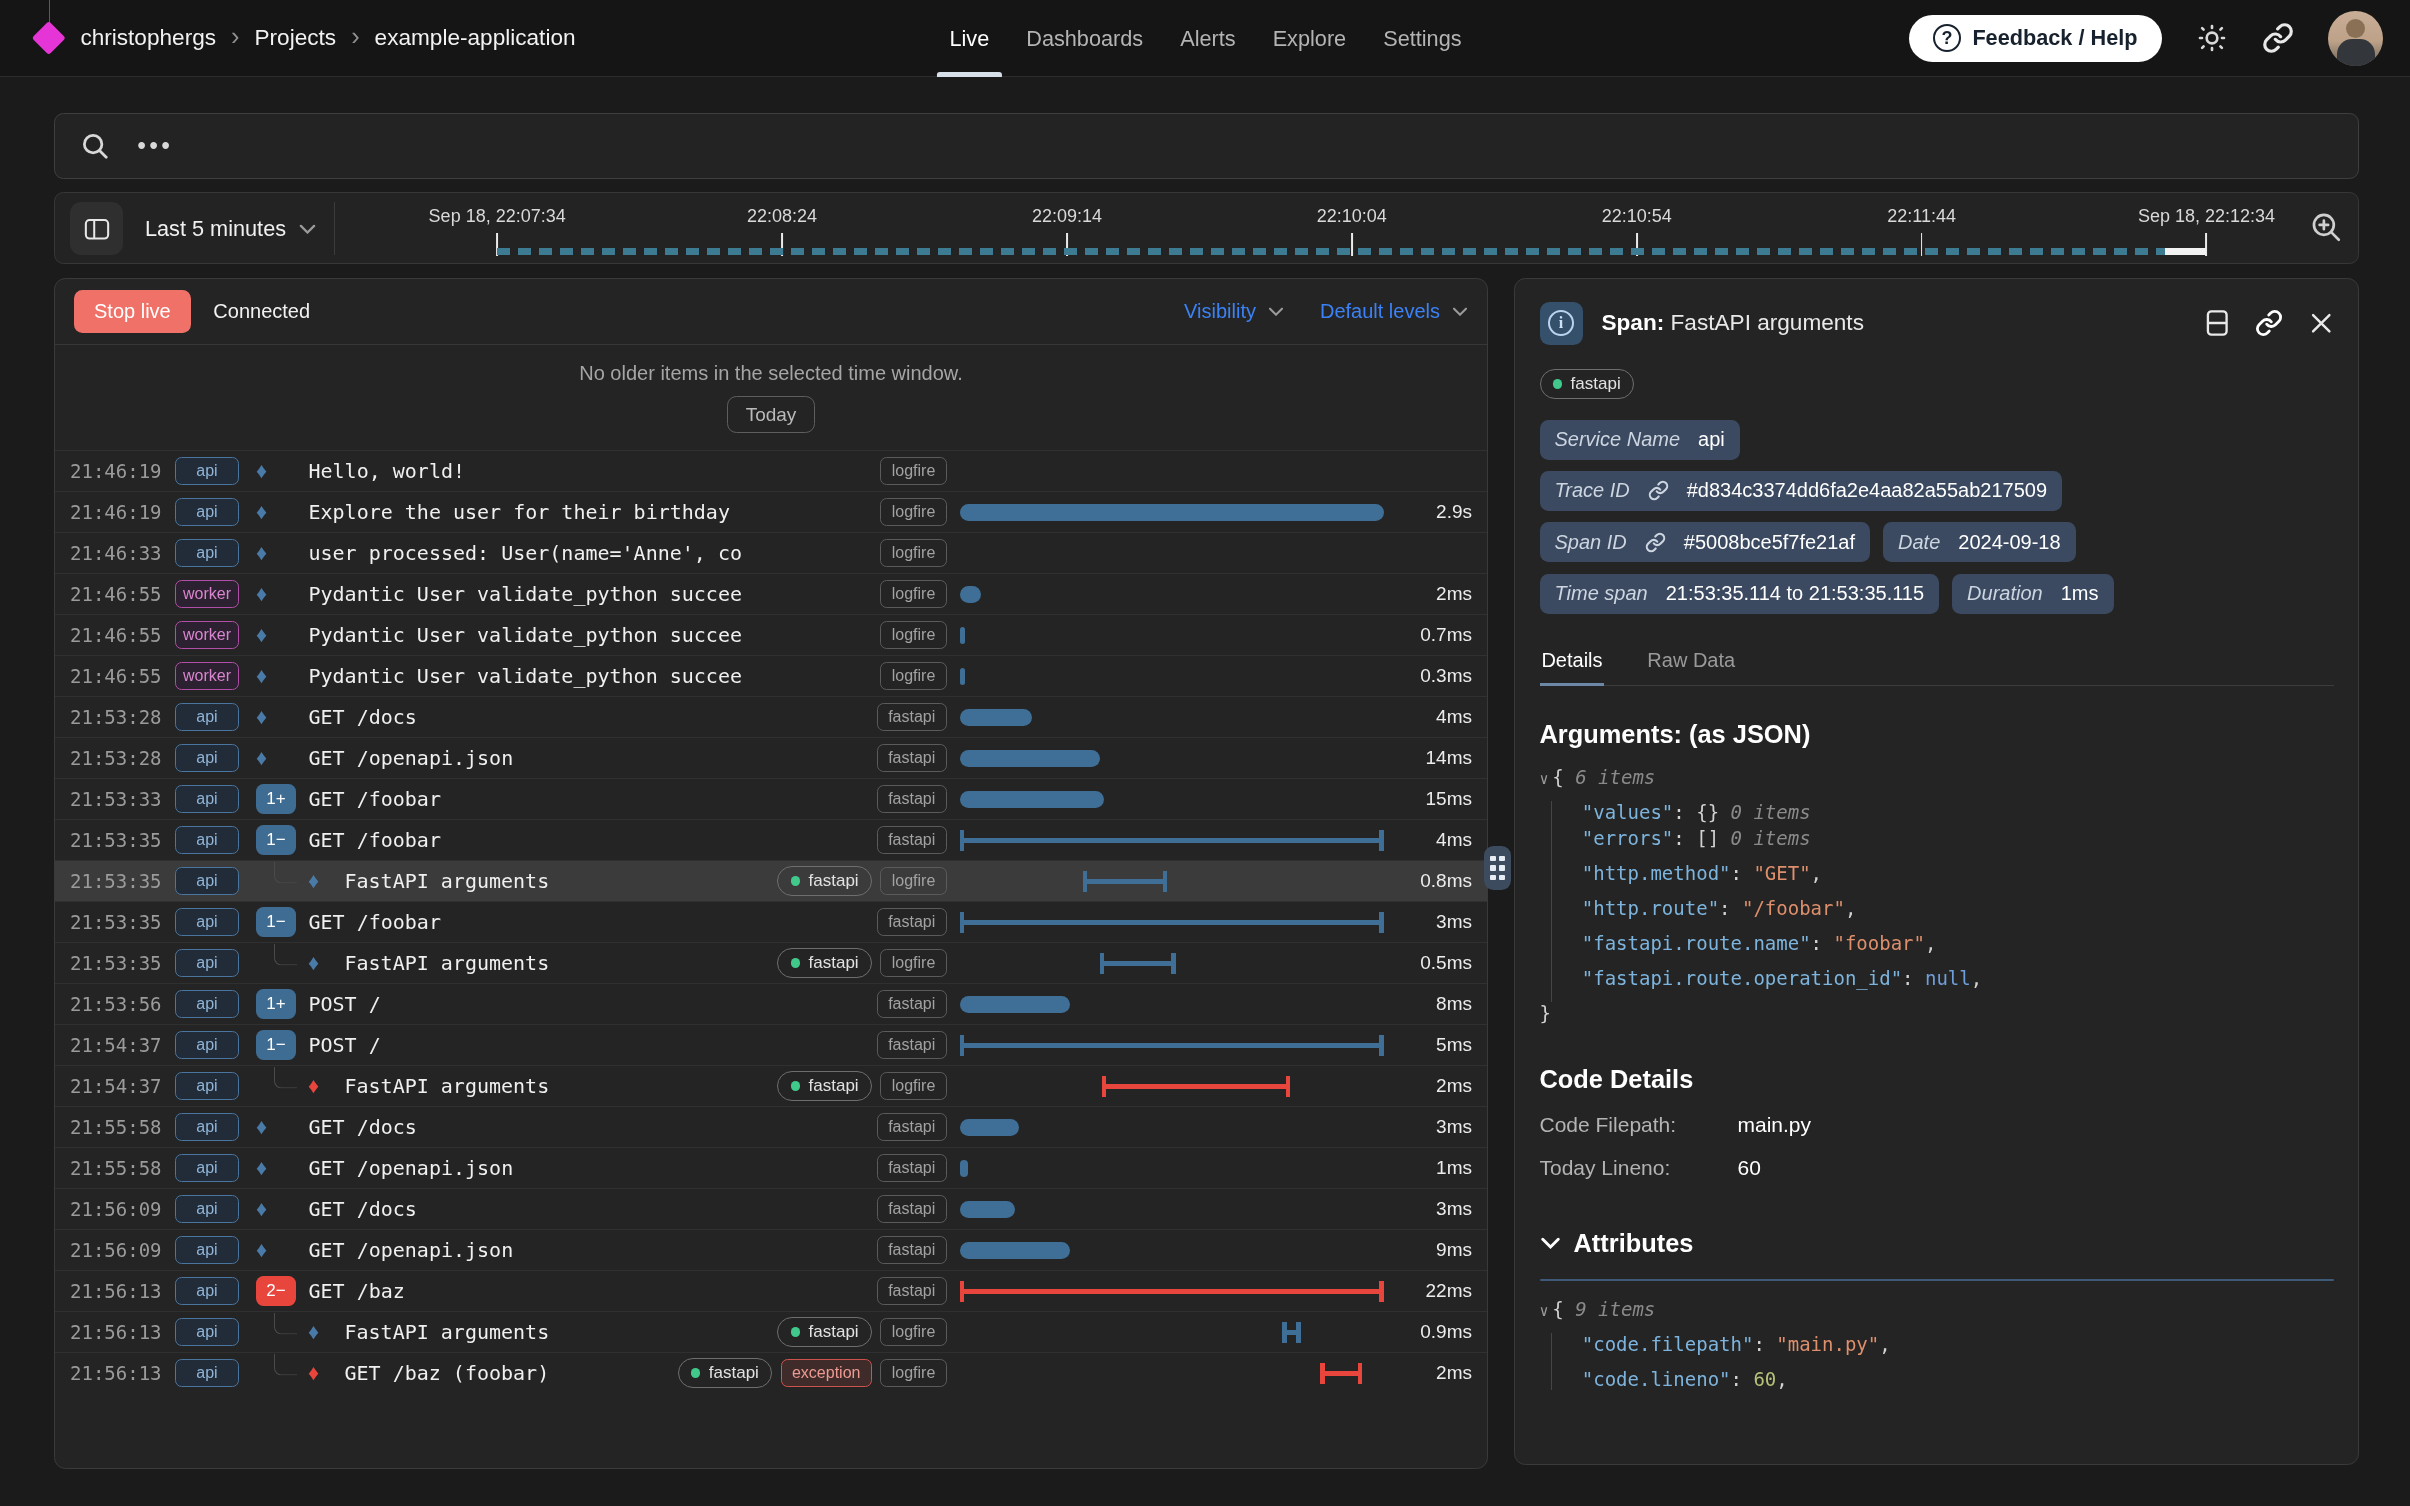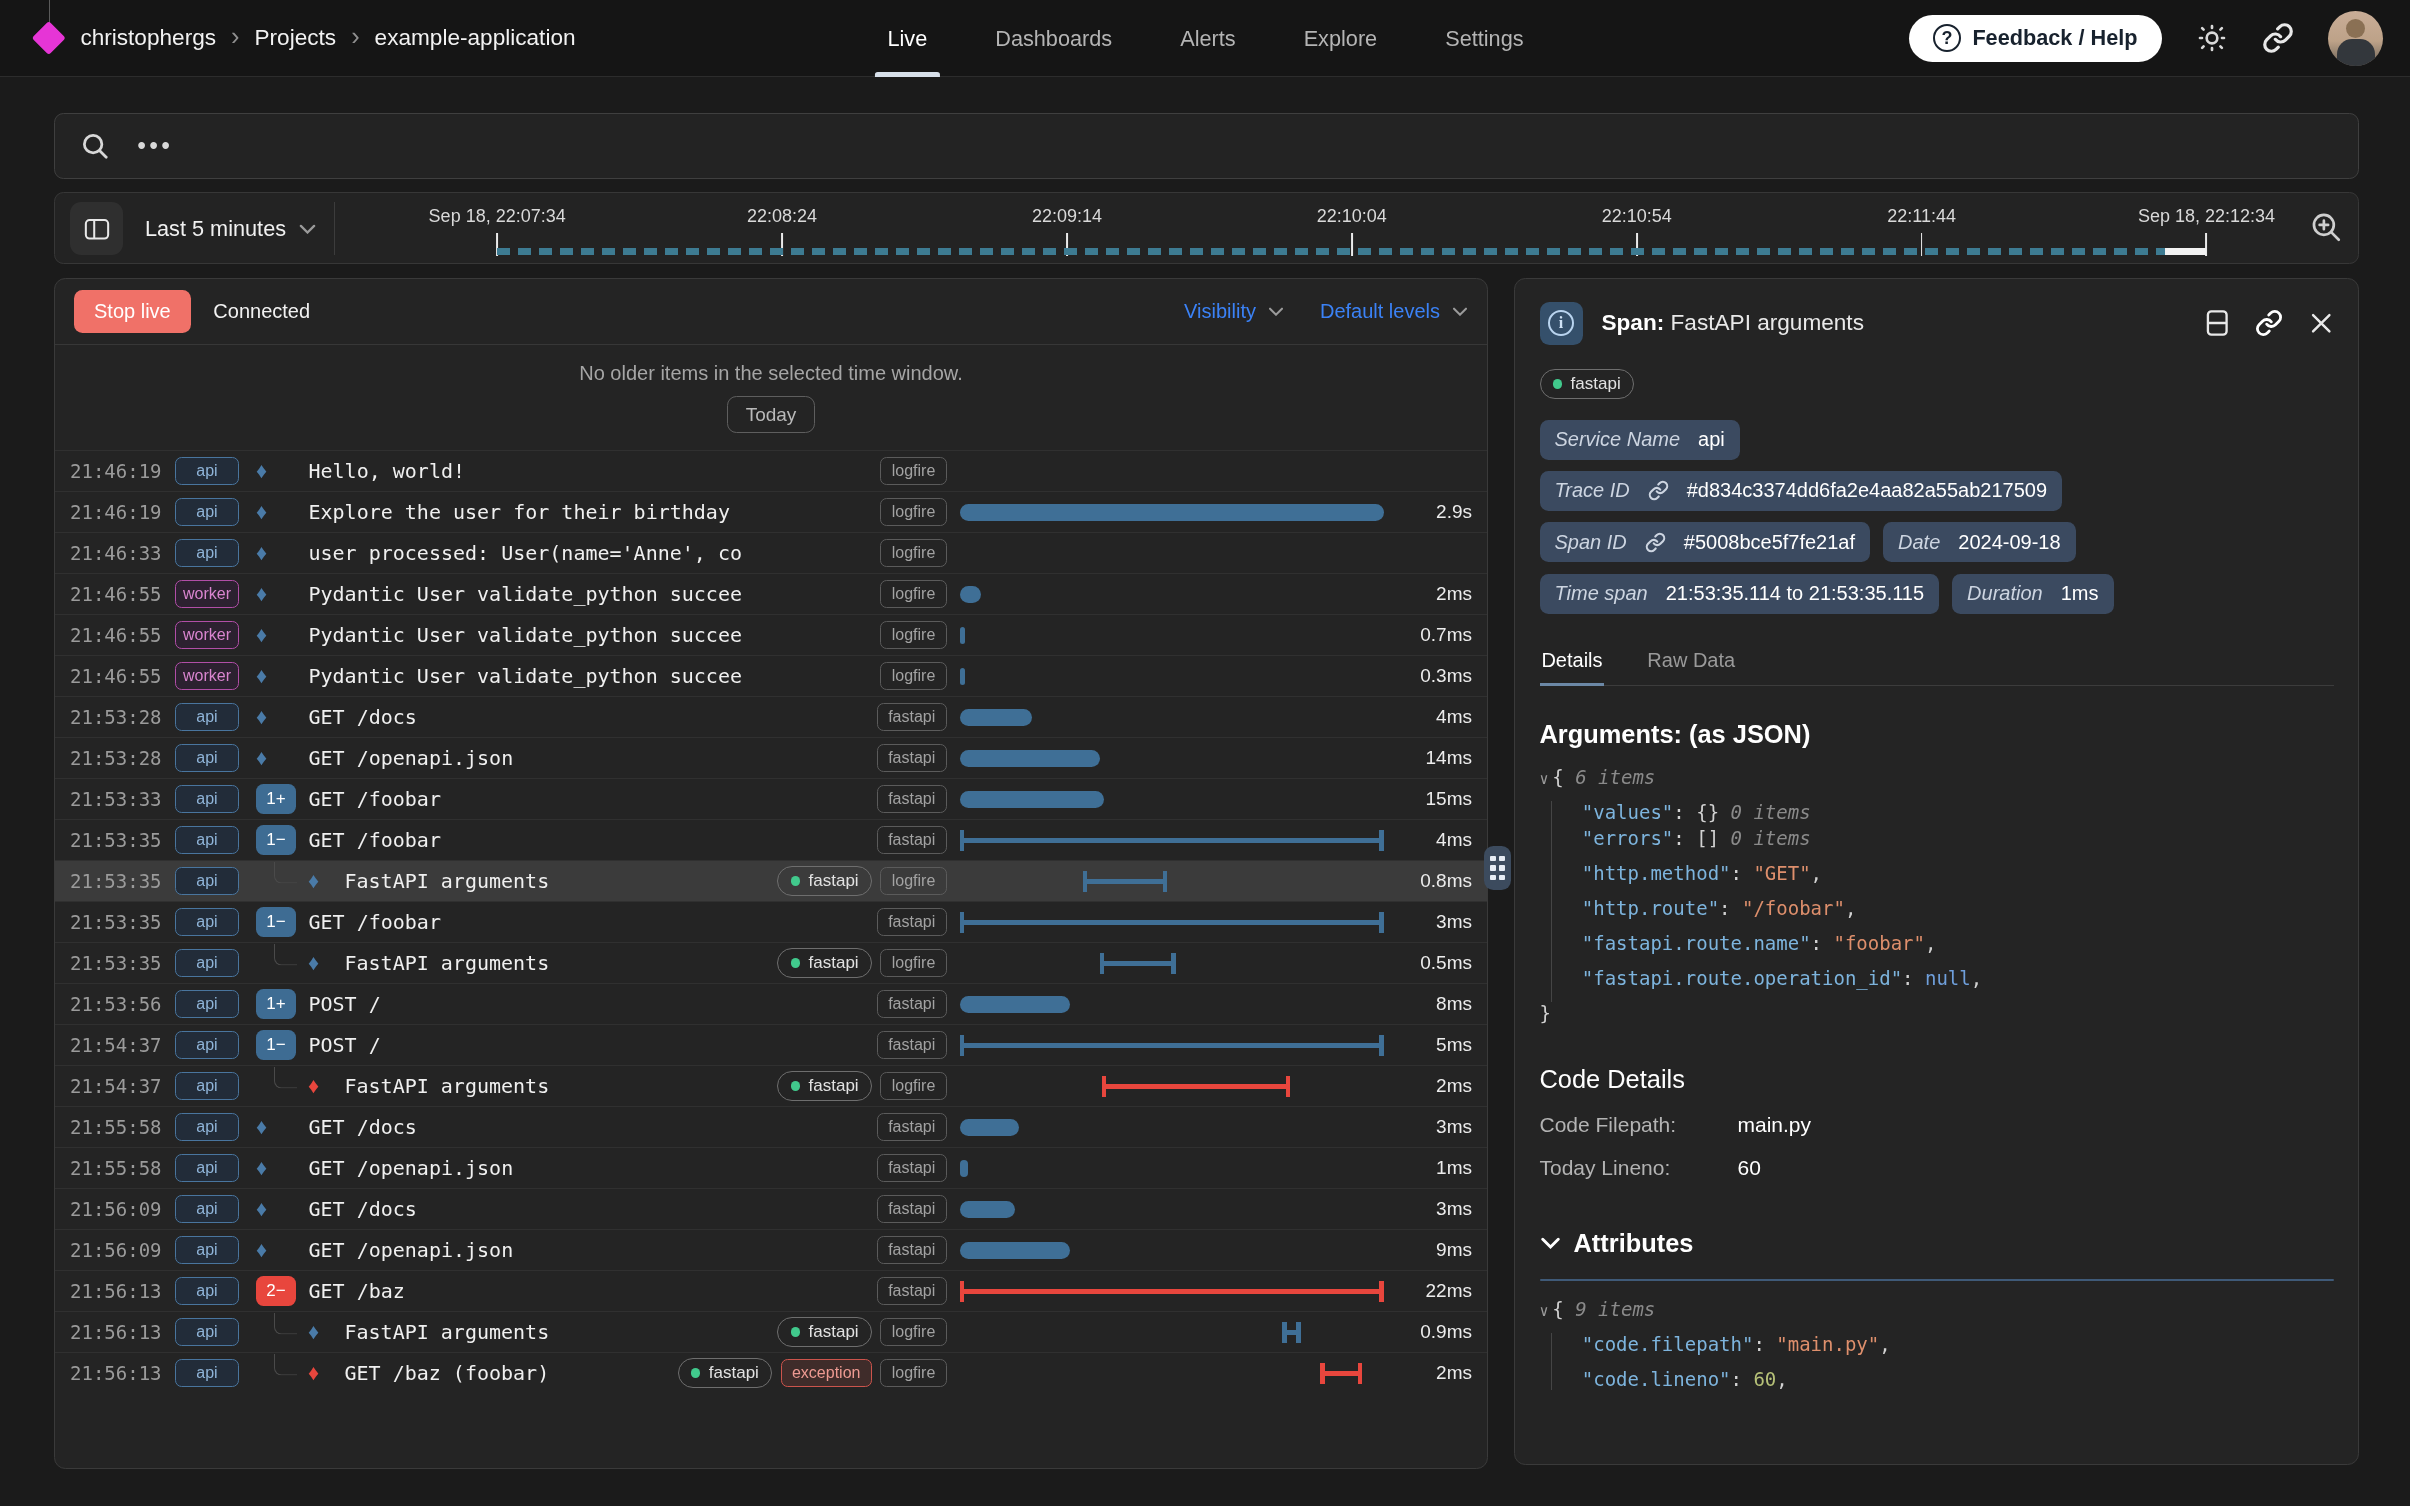--- a/index.html
+++ b/index.html
@@ -9,21 +9,21 @@
   svg{display:block}
 
   
   .nav{position:absolute;left:0;top:0;width:2411px;height:77px;background:#151515;border-bottom:0.9px solid #2c2c2c;display:flex;align-items:center;padding:0 28px}
   .logo-wrap{position:relative;width:43px;height:77px;flex:none}
   .logo-stem{position:absolute;left:21px;top:0;width:0.9px;height:24.5px;background:#5a5a5a}
   .logo-diamond{position:absolute;left:9.4px;top:26px;width:23.5px;height:23.5px;background:#e635d6;transform:rotate(45deg);border-radius:2.8px}
   .crumbs{display:flex;align-items:center;gap:15px;margin-left:9.4px;font-size:22.6px;color:#f2f2f2}
   .crumb{cursor:pointer}
   .crumb-sep{color:#8f8f8f;font-size:25.4px;line-height:1;padding-bottom:2.8px}
-  .nav-tabs{position:absolute;left:50%;transform:translateX(-50%);top:0;height:77px;display:flex;align-items:flex-start;gap:68px}
+  .nav-tabs{position:absolute;left:50%;transform:translateX(-50%);top:0;height:77px;display:flex;align-items:flex-start;gap:37px}
   .nav-tab{font-size:21.7px;color:#b4b4b4;height:77px;display:flex;align-items:center;position:relative;cursor:pointer}
   .nav-tab.active{color:#ffffff}
   .nav-tab.active::after{content:"";position:absolute;left:-13px;right:-13px;bottom:0;height:4.7px;background:#d7dfe9;border-radius:2.8px 2.8px 0 0}
   .nav-right{margin-left:auto;display:flex;align-items:center;gap:34px}
   .feedback-btn{background:#ffffff;color:#18222e;border:none;border-radius:24.5px;height:47px;padding:0 24.5px;font-size:21.7px;font-weight:700;display:flex;align-items:center;gap:11.3px;cursor:pointer;font-family:"Liberation Sans",sans-serif}
   .qmark{width:28px;height:28px;border:2.4px solid #18222e;border-radius:50%;display:flex;align-items:center;justify-content:center;font-size:18px;font-weight:700}
   .icon-btn{background:none;border:none;cursor:pointer;padding:0}
   .avatar{width:55px;height:55px;border-radius:50%;background:linear-gradient(180deg,#c9ad97 0%,#bda288 55%,#6b6258 100%);position:relative;overflow:hidden;flex:none;cursor:pointer}
   .avatar::before{content:"";position:absolute;left:18px;top:8.5px;width:19px;height:19px;border-radius:50%;background:#8a7054}
   .avatar::after{content:"";position:absolute;left:8.5px;top:28px;width:38px;height:28px;border-radius:15px 15px 0 0;background:#33373c}
@@ -112,21 +112,21 @@
   .rp-tab.active::after{content:"";position:absolute;left:0;right:0;bottom:-0.9px;height:2.8px;background:#6c88a6}
   .h-args{margin-top:34px;font-size:25.4px;font-weight:700;color:#ffffff}
   .jsonblk{margin-top:17px;font-family:"DejaVu Sans Mono",monospace;font-size:19px}
   .jline{display:flex;align-items:baseline;white-space:pre;padding-bottom:13px}
   .jline.tight{padding-bottom:3.8px}
   .jline.ind{border-left:1.9px solid #454545;margin-left:11.3px;padding-left:30px}
   .jline.last{padding-bottom:0}
   .tk-p{color:#d2d2d2}.tk-key{color:#7db4dd}.tk-str{color:#de8f6c}.tk-kw{color:#6f9fdb}.tk-num{color:#b6c178}
   .tk-meta{color:#8a8a8a;font-style:italic}
   .tk-exp{color:#9a9a9a;font-size:15px;margin-right:3.8px;cursor:pointer}
-  .h-code{margin-top:41px;font-size:25.4px;font-weight:400;color:#ffffff}
+  .h-code{margin-top:41px;font-size:25.4px;font-weight:700;color:#ffffff}
   .code-row{margin-top:19px;display:flex;font-size:21px}
   .code-label{width:198px;color:#b3b3b3}
   .code-val{color:#ffffff}
   .h-attr{margin-top:49px;display:flex;align-items:center;gap:13px;font-size:25.4px;font-weight:700;color:#ffffff;cursor:pointer}
   .attr-div{margin-top:21px;height:1.9px;background:#3f5a78;border-radius:0.9px}
 </style>
 </head>
 <body>
 
 <div class="nav">

